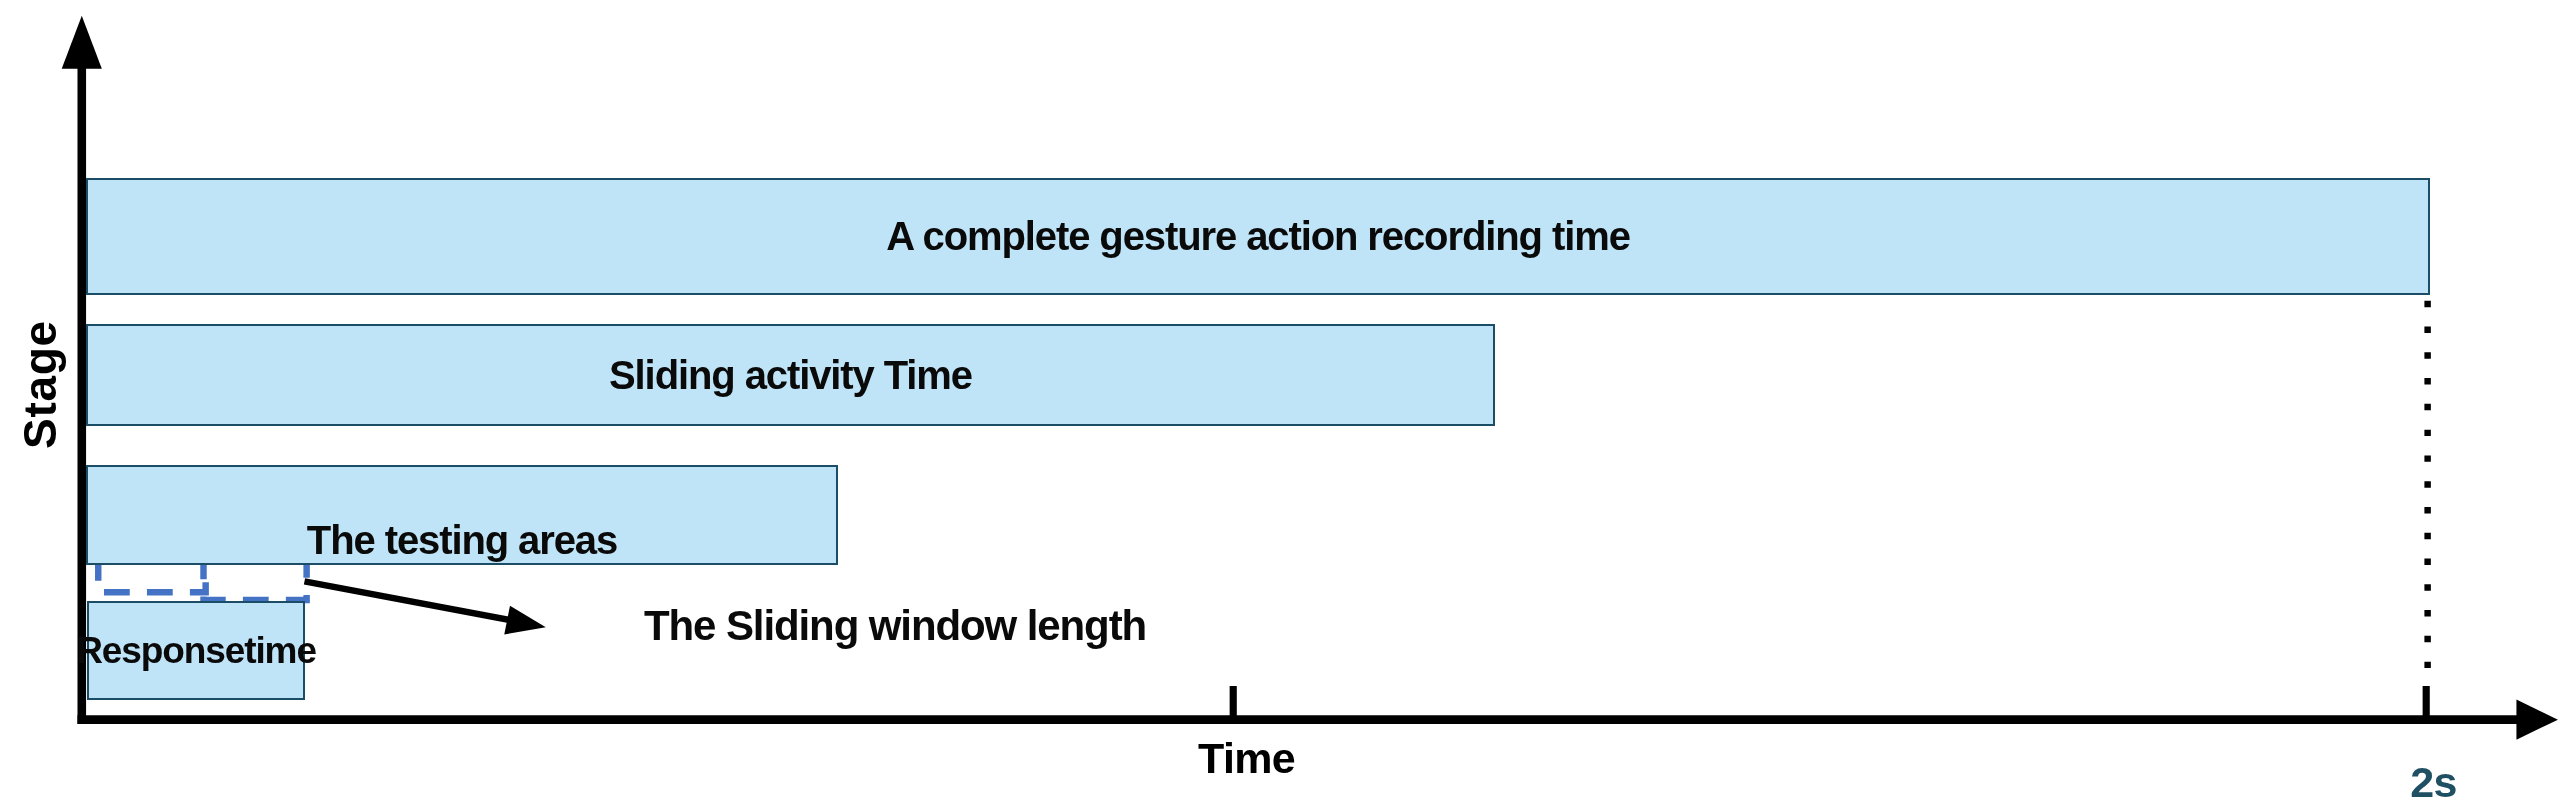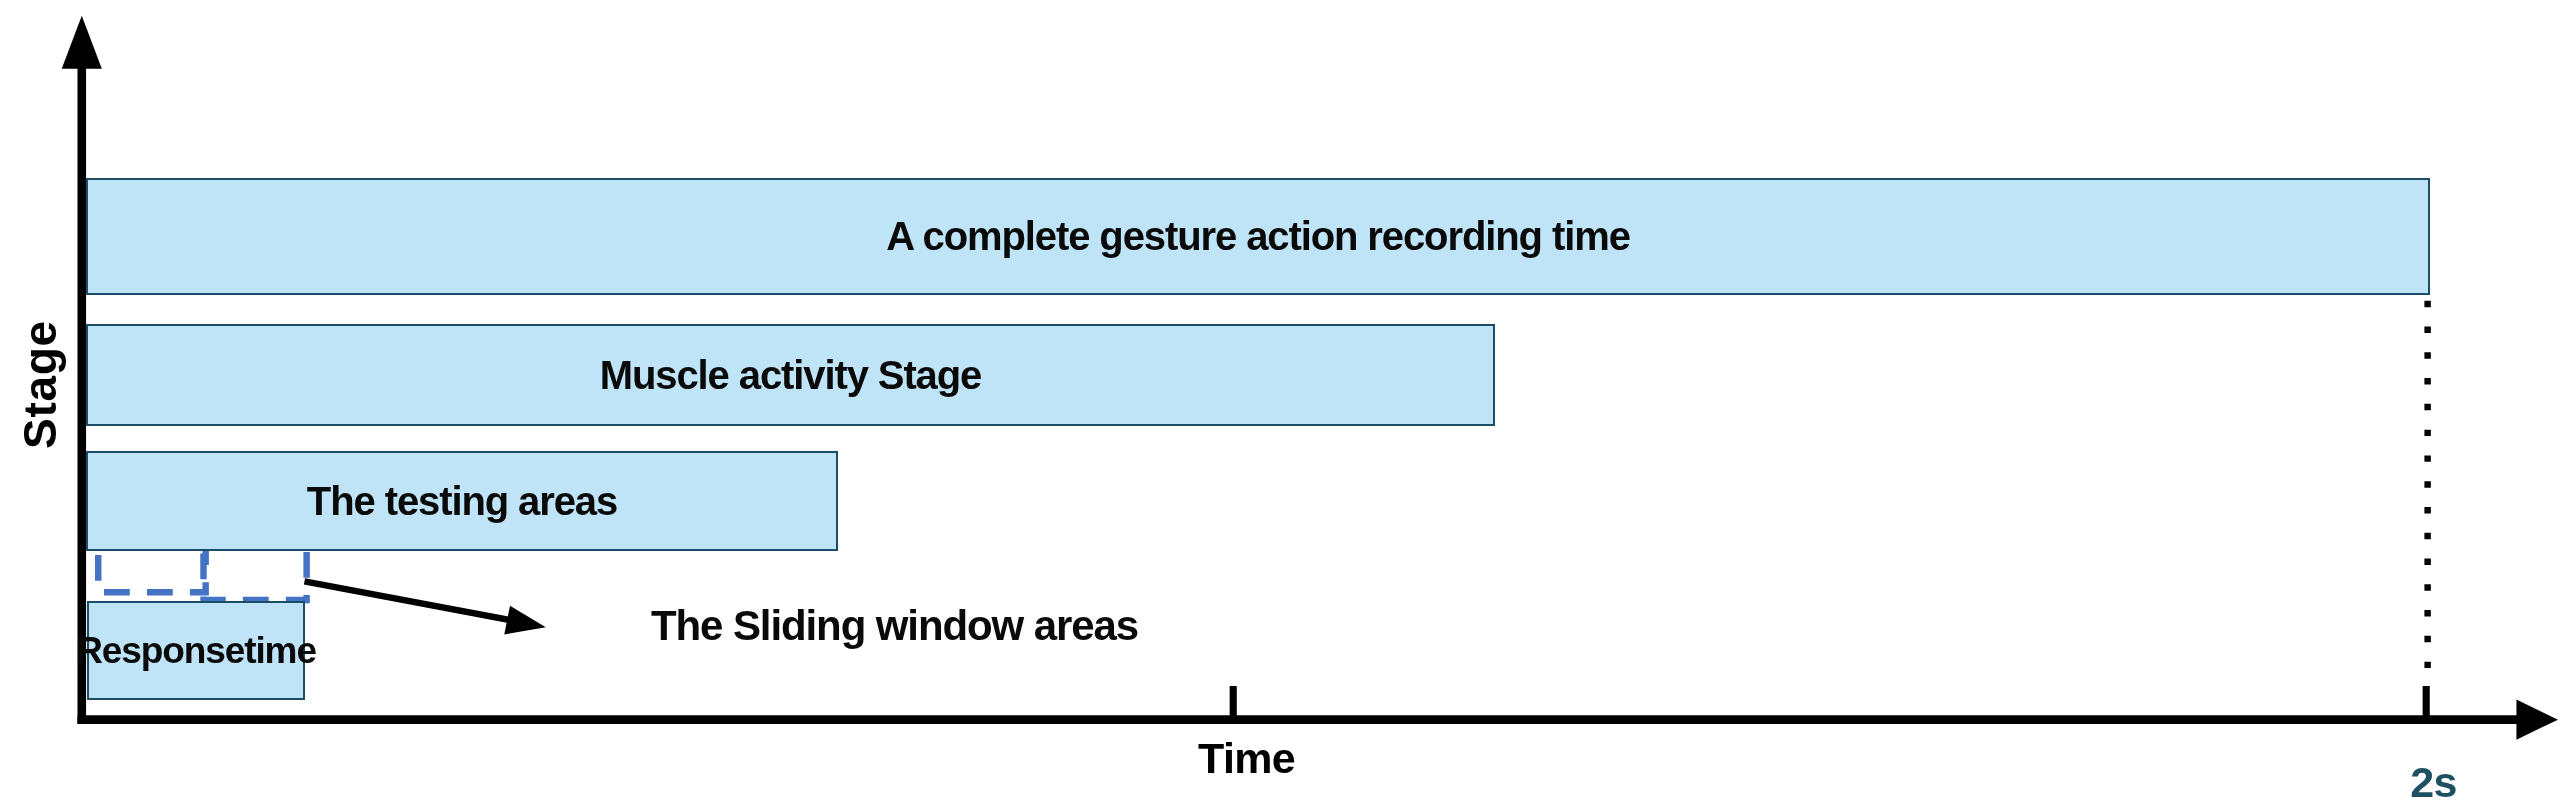--- a/index.html
+++ b/index.html
@@ -118,33 +118,33 @@
 
     <line x1="425" y1="812" x2="712" y2="866" stroke="#000000" stroke-width="9"></line>
     <polygon points="762,876 704,886 712,846" fill="#000000"></polygon>
   </svg>
 
   <div class="bar" id="bar-recording" style="left:86px; top:178px; width:2344px; height:117px;">
     <span class="bar-label">A complete gesture action recording time</span>
   </div>
 
   <div class="bar" id="bar-muscle" style="left:86px; top:324px; width:1409px; height:102px;">
-    <span class="bar-label">Muscle activity Stage</span>
+    <span class="bar-label">Sliding activity Time</span>
   </div>
 
-  <div class="bar" id="bar-testing" style="left:86px; top:451px; width:752px; height:100px;">
+  <div class="bar" id="bar-testing" style="left:86px; top:465px; width:752px; height:100px;align-items:flex-end;">
     <span class="bar-label">The testing areas</span>
   </div>
 
   <div class="bar" id="bar-response" style="left:87px; top:601px; width:218px; height:99px;">
     <span class="bar-label">Response</span>
     <span class="bar-label">time</span>
   </div>
 
-  <div id="sliding-window-label">The Sliding window areas</div>
+  <div id="sliding-window-label">The Sliding window length</div>
 
   <div class="axis-label" id="stage-label">Stage</div>
 
   <div class="axis-label" id="time-label">Time</div>
 
   <div class="axis-label" id="end-time-label">2s</div>
 
 </div>
 
 

